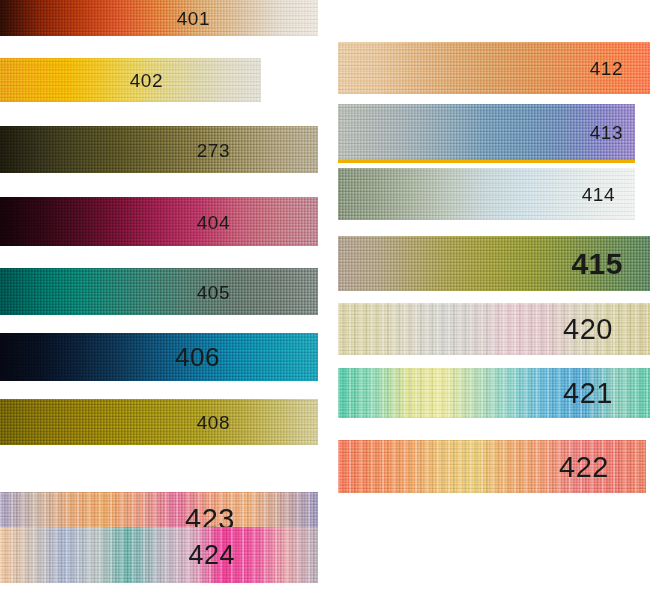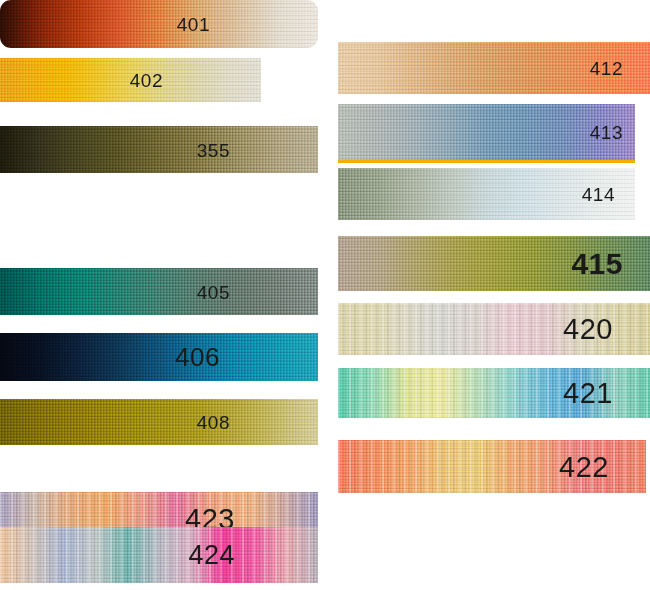--- a/index.html
+++ b/index.html
@@ -100,37 +100,43 @@
   
   .accent-line {
     position: absolute;
     height: 3px;
   }
 </style>
 <title>Yarn colour card — gradient shades</title></head>
 <body style="background: rgb(255, 255, 255); width: 650px; height: 590px;">
 
 <div id="board">
-    <div class="swatch" style="left: 0px; top: 0px; width: 318px; height: 48px; border-radius: 11px;">
+    <div class="swatch" style="left: 0px; top: 0px; width: 318px; height: 36px;">
       <div class="grad" style="background: linear-gradient(90deg, rgb(42, 13, 5), rgb(126, 34, 9), rgb(179, 56, 15), rgb(216, 84, 42), rgb(224, 123, 60), rgb(219, 167, 107), rgb(219, 191, 156), rgb(227, 219, 205), rgb(236, 230, 221));"></div>
       <div class="weave"></div>
       <div class="weave2"></div>
       <div class="label" style="font-size: 19px; font-weight: 400; right: 108px; color: rgb(26, 26, 26);">401</div>
     </div>
     <div class="swatch" style="left: 0px; top: 58px; width: 261px; height: 44px;">
       <div class="grad" style="background: linear-gradient(90deg, rgb(232, 160, 26), rgb(240, 171, 16), rgb(242, 181, 7), rgb(239, 195, 39), rgb(232, 207, 85), rgb(224, 211, 133), rgb(220, 213, 168), rgb(223, 218, 196), rgb(226, 223, 211));"></div>
       <div class="weave"></div>
       <div class="weave2"></div>
       <div class="label" style="font-size: 19px; font-weight: 400; right: 98px; color: rgb(26, 26, 26);">402</div>
     </div>
     <div class="swatch" style="left: 0px; top: 126px; width: 318px; height: 47px;">
       <div class="grad" style="background: linear-gradient(90deg, rgb(28, 26, 12), rgb(50, 48, 26), rgb(69, 66, 31), rgb(86, 80, 35), rgb(106, 98, 49), rgb(126, 116, 67), rgb(150, 138, 94), rgb(171, 158, 121), rgb(181, 171, 143));"></div>
       <div class="weave"></div>
       <div class="weave2"></div>
-      <div class="label" style="font-size: 19px; font-weight: 400; right: 88px; color: rgb(26, 26, 26);">355</div>
+      <div class="label" style="font-size: 19px; font-weight: 400; right: 88px; color: rgb(26, 26, 26);">273</div>
+    </div>
+    <div class="swatch" style="left: 0px; top: 197px; width: 318px; height: 49px;">
+      <div class="grad" style="background: linear-gradient(90deg, rgb(20, 3, 8), rgb(44, 7, 19), rgb(74, 12, 32), rgb(110, 18, 50), rgb(150, 32, 74), rgb(178, 53, 95), rgb(192, 90, 114), rgb(194, 116, 127), rgb(189, 132, 144));"></div>
+      <div class="weave"></div>
+      <div class="weave2"></div>
+      <div class="label" style="font-size: 19px; font-weight: 400; right: 88px; color: rgb(26, 26, 26);">404</div>
     </div>
     <div class="swatch" style="left: 0px; top: 268px; width: 318px; height: 47px;">
       <div class="grad" style="background: linear-gradient(90deg, rgb(0, 80, 76), rgb(0, 106, 96), rgb(10, 122, 108), rgb(38, 122, 108), rgb(63, 122, 108), rgb(85, 118, 106), rgb(98, 116, 107), rgb(110, 122, 115), rgb(124, 135, 129));"></div>
       <div class="weave"></div>
       <div class="weave2"></div>
       <div class="label" style="font-size: 19px; font-weight: 400; right: 88px; color: rgb(26, 26, 26);">405</div>
     </div>
     <div class="swatch" style="left: 0px; top: 333px; width: 318px; height: 48px;">
       <div class="grad" style="background: linear-gradient(90deg, rgb(5, 8, 18), rgb(7, 16, 32), rgb(11, 32, 56), rgb(13, 53, 82), rgb(14, 79, 115), rgb(14, 106, 147), rgb(14, 129, 166), rgb(19, 146, 174), rgb(31, 160, 181));"></div>
       <div class="weave"></div>

